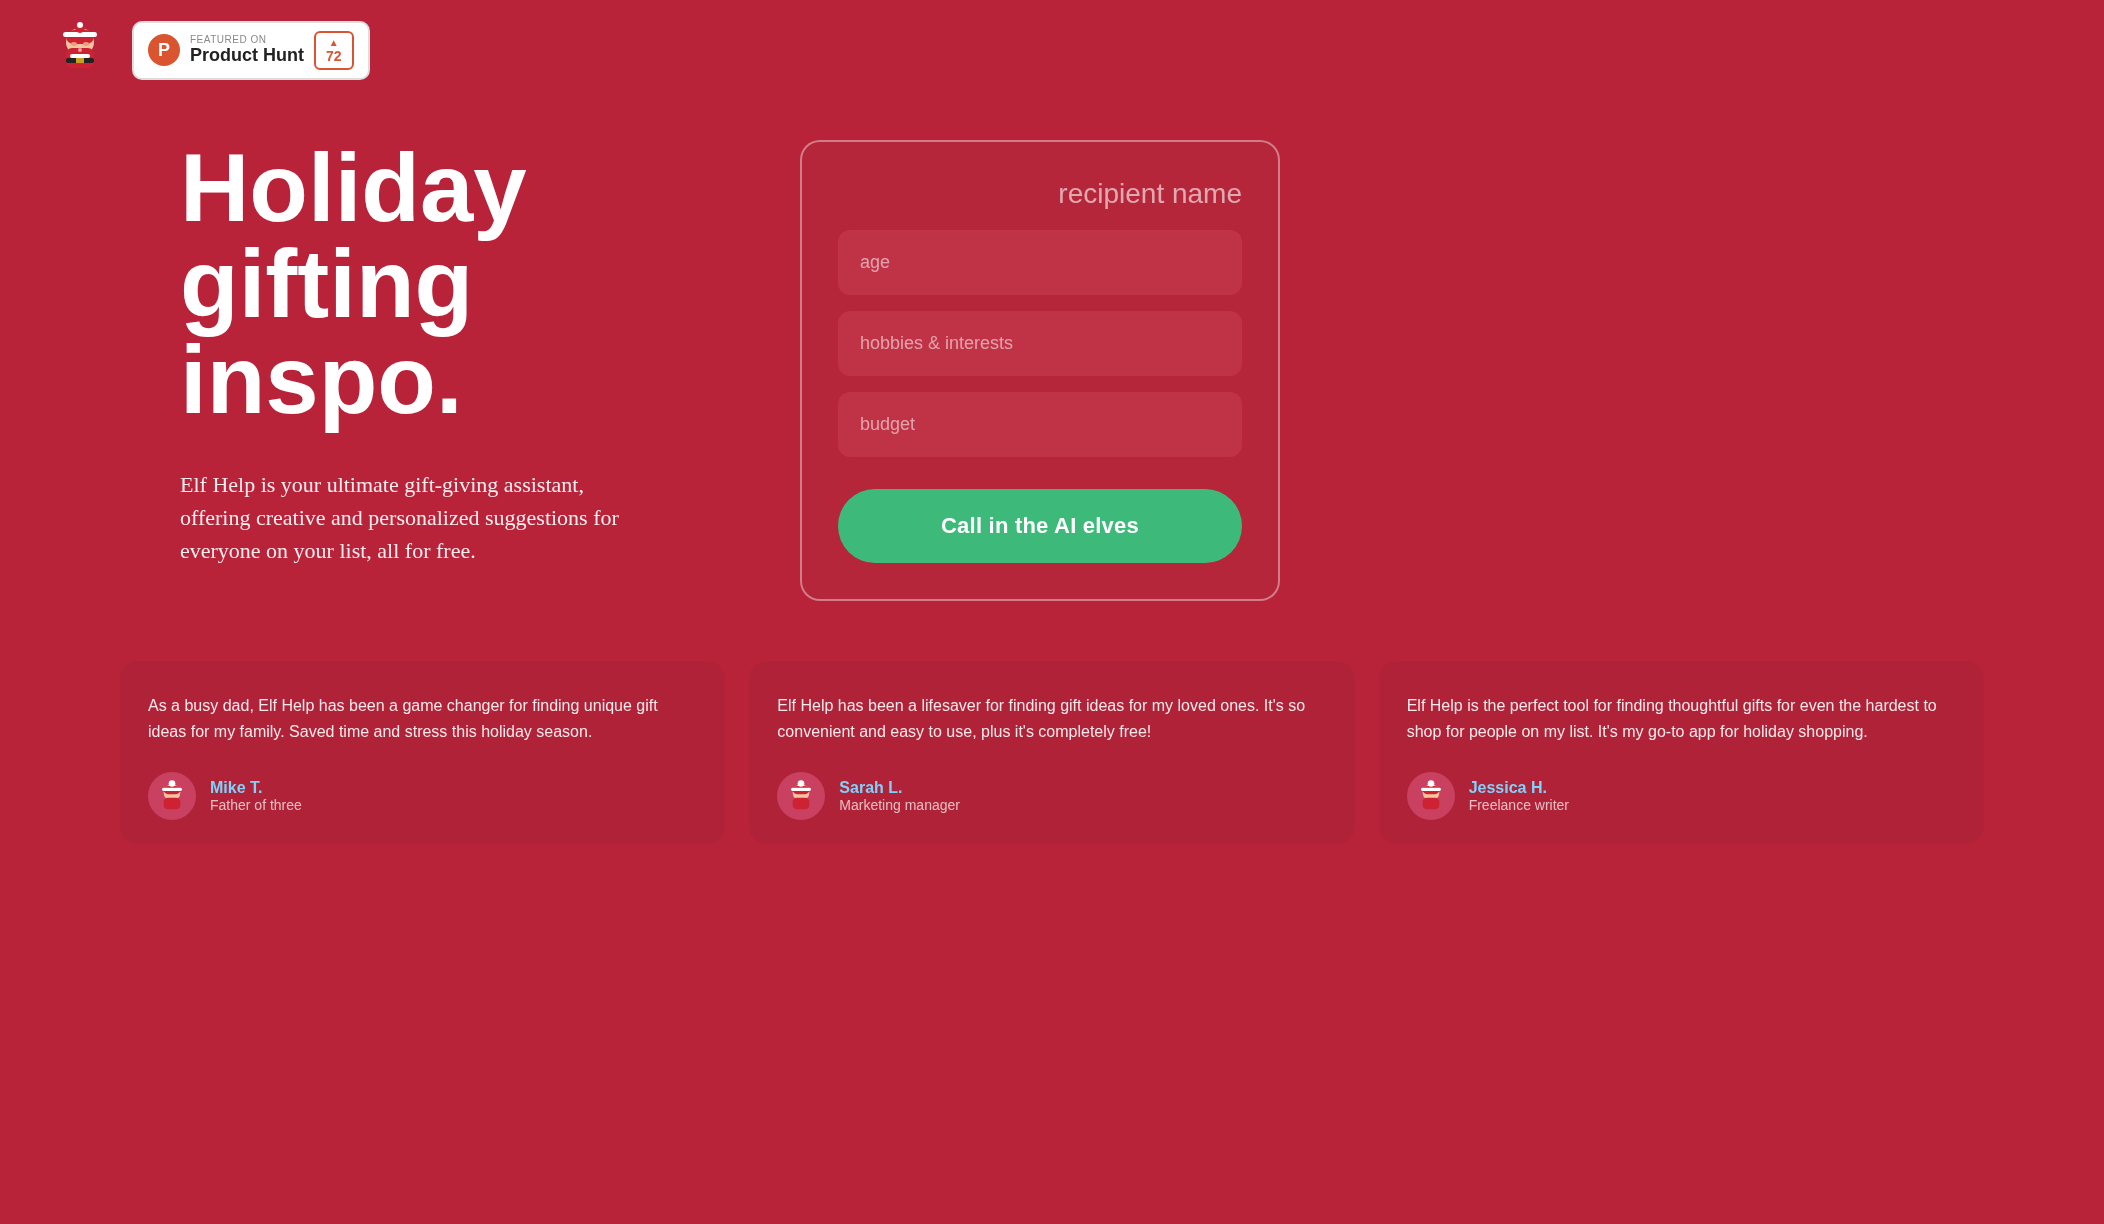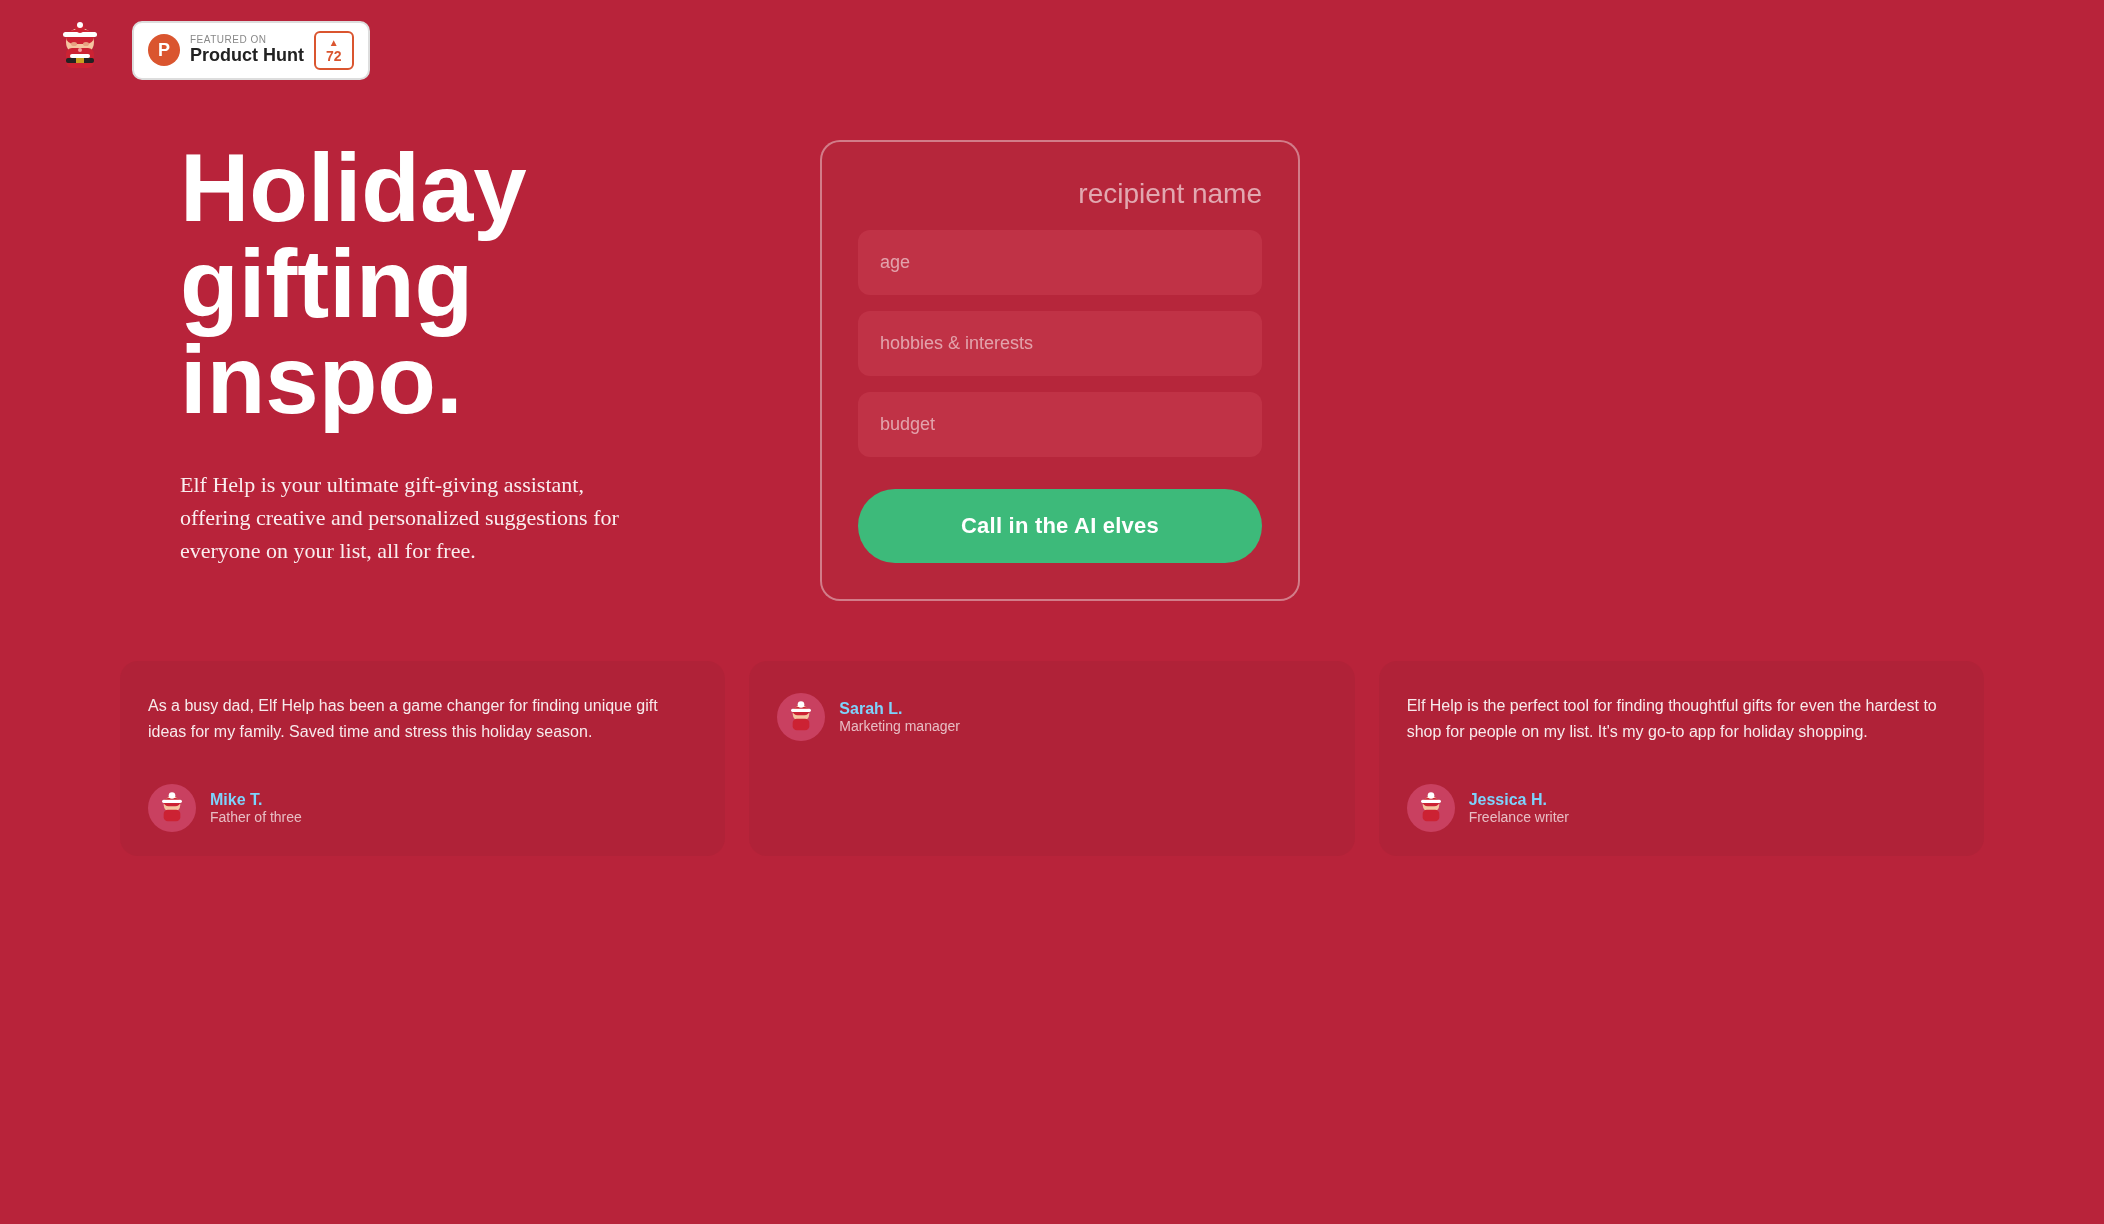--- a/index.html
+++ b/index.html
@@ -82,21 +82,21 @@
 
     .ph-count {
       font-size: 14px;
     }
 
     
     .main-section {
       display: flex;
       align-items: flex-start;
       padding: 40px 160px 60px 180px;
-      gap: 80px;
+      gap: 60px;
     }
 
     .left-content {
       flex: 1;
       max-width: 560px;
     }
 
     .hero-title {
       font-size: 96px;
       font-weight: 900;
@@ -170,21 +170,20 @@
     }
 
     .testimonial-card {
       flex: 1;
       background: rgba(170, 35, 55, 0.55);
       border-radius: 18px;
       padding: 32px 28px 24px 28px;
       display: flex;
       flex-direction: column;
       justify-content: space-between;
-      gap: 12px;
     }
 
     .testimonial-text {
       font-size: 16px;
       line-height: 1.6;
       color: rgba(255,255,255,0.9);
       margin-bottom: 28px;
     }
 
     .testimonial-author {
@@ -286,20 +285,21 @@
         </svg>
       </div>
       <div class="author-info">
         <span class="author-name">Mike T.</span>
         <span class="author-title">Father of three</span>
       </div>
     </div>
   </div>
 
   <div class="testimonial-card">
+    <p class="testimonial-text">Elf Help has been a lifesaver for finding gift ideas for my loved ones. It's so convenient and easy to use, plus it's completely free!</p>
     <div class="testimonial-author">
       <div class="author-avatar">
         <svg viewBox="0 0 48 48" width="40" height="40" xmlns="http://www.w3.org/2000/svg">
           <circle cx="24" cy="20" r="10" fill="#f5c5a0"></circle>
           <rect x="14" y="26" width="20" height="14" rx="5" fill="#cc2233"></rect>
           <rect x="14" y="12" width="20" height="10" rx="6" fill="#cc2233"></rect>
           <rect x="12" y="14" width="24" height="4" rx="2" fill="white"></rect>
           <circle cx="24" cy="9" r="4" fill="white"></circle>
         </svg>
       </div>

